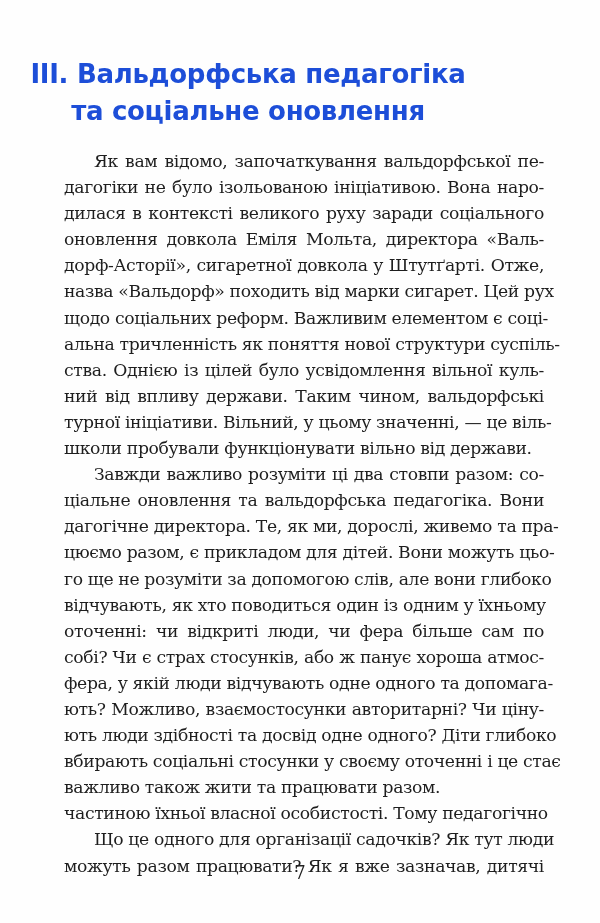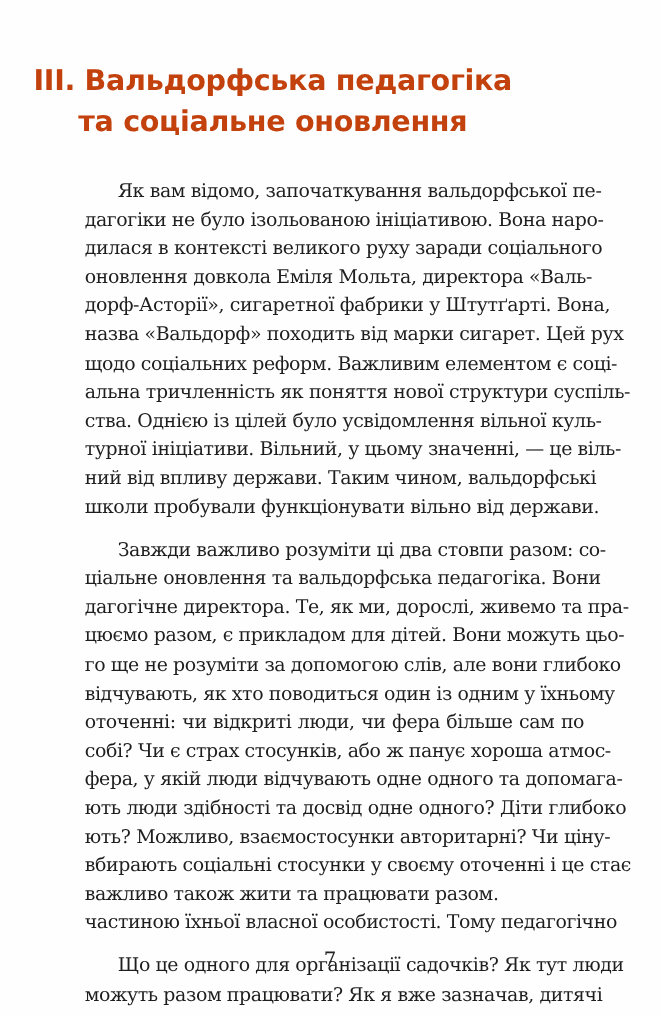--- a/index.html
+++ b/index.html
@@ -23,36 +23,36 @@
     .chapter-title {
       position: absolute;
       left: 0;
       top: 56px;
       width: 496px;
       text-align: center;
       font-family: "DejaVu Sans", sans-serif;
       font-weight: bold;
       font-size: 26px;
       line-height: 37px;
-      color: #c2410c;
+      color: #1d4ed8;
       letter-spacing: -0.3px;
     }
     .chapter-title div { white-space: nowrap; }
     .body-text {
       position: absolute;
       left: 64px;
       top: 148px;
       width: 480px;
       font-family: "DejaVu Serif", serif;
       font-size: 17.2px;
       line-height: 26.1px;
       color: #1e1e1e;
       letter-spacing: -0.35px;
     }
-    .paragraph { margin: 13px; }
+    .paragraph { margin: 0; }
     .line {
       display: block;
       text-align: justify;
       text-align-last: justify;
       white-space: nowrap;
       height: 26.1px;
       overflow: visible;
     }
     .line.last { text-align-last: left; }
     .line.indent { padding-left: 30px; }
@@ -77,42 +77,42 @@
     <div>та соціальне оновлення</div>
   </h1>
 
   <div class="body-text">
 
     <p class="paragraph">
       <span class="line indent">Як вам відомо, започаткування вальдорфської пе-</span>
       <span class="line">дагогіки не було ізольованою ініціативою. Вона наро-</span>
       <span class="line">дилася в контексті великого руху заради соціального</span>
       <span class="line">оновлення довкола Еміля Мольта, директора «Валь-</span>
-      <span class="line">дорф-Асторії», сигаретної фабрики у Штутґарті. Вона,</span>
+      <span class="line">дорф-Асторії», сигаретної довкола у Штутґарті. Отже,</span>
       <span class="line">назва «Вальдорф» походить від марки сигарет. Цей рух</span>
       <span class="line">щодо соціальних реформ. Важливим елементом є соці-</span>
       <span class="line">альна тричленність як поняття нової структури суспіль-</span>
       <span class="line">ства. Однією із цілей було усвідомлення вільної куль-</span>
+      <span class="line">ний від впливу держави. Таким чином, вальдорфські</span>
       <span class="line">турної ініціативи. Вільний, у цьому значенні, — це віль-</span>
-      <span class="line">ний від впливу держави. Таким чином, вальдорфські</span>
       <span class="line last">школи пробували функціонувати вільно від держави.</span>
     </p>
 
     <p class="paragraph">
       <span class="line indent">Завжди важливо розуміти ці два стовпи разом: со-</span>
       <span class="line">ціальне оновлення та вальдорфська педагогіка. Вони</span>
       <span class="line">дагогічне директора. Те, як ми, дорослі, живемо та пра-</span>
       <span class="line">цюємо разом, є прикладом для дітей. Вони можуть цьо-</span>
       <span class="line">го ще не розуміти за допомогою слів, але вони глибоко</span>
       <span class="line">відчувають, як хто поводиться один із одним у їхньому</span>
       <span class="line">оточенні: чи відкриті люди, чи фера більше сам по</span>
       <span class="line">собі? Чи є страх стосунків, або ж панує хороша атмос-</span>
       <span class="line">фера, у якій люди відчувають одне одного та допомага-</span>
+      <span class="line">ють? Можливо, взаємостосунки авторитарні? Чи ціну-</span>
       <span class="line">ють люди здібності та досвід одне одного? Діти глибоко</span>
-      <span class="line">ють? Можливо, взаємостосунки авторитарні? Чи ціну-</span>
       <span class="line">вбирають соціальні стосунки у своєму оточенні і це стає</span>
       <span class="line last">важливо також жити та працювати разом.</span>
       <span class="line">частиною їхньої власної особистості. Тому педагогічно</span>
     </p>
 
     <p class="paragraph">
       <span class="line indent">Що це одного для організації садочків? Як тут люди</span>
       <span class="line">можуть разом працювати? Як я вже зазначав, дитячі</span>
     </p>
 

